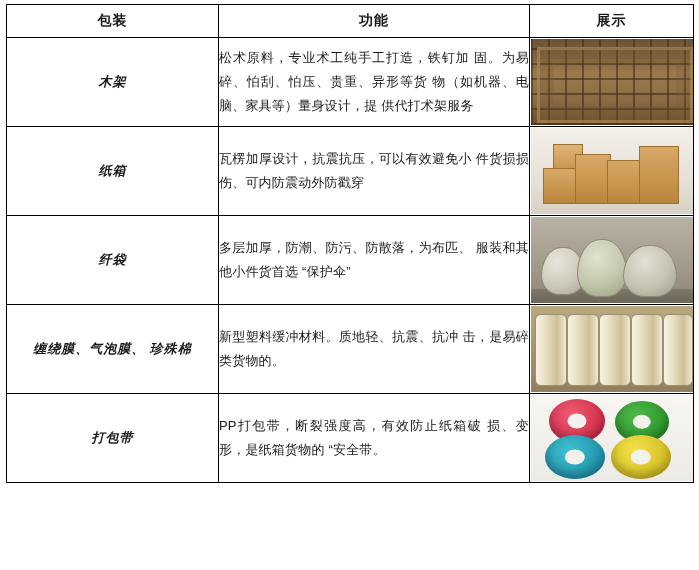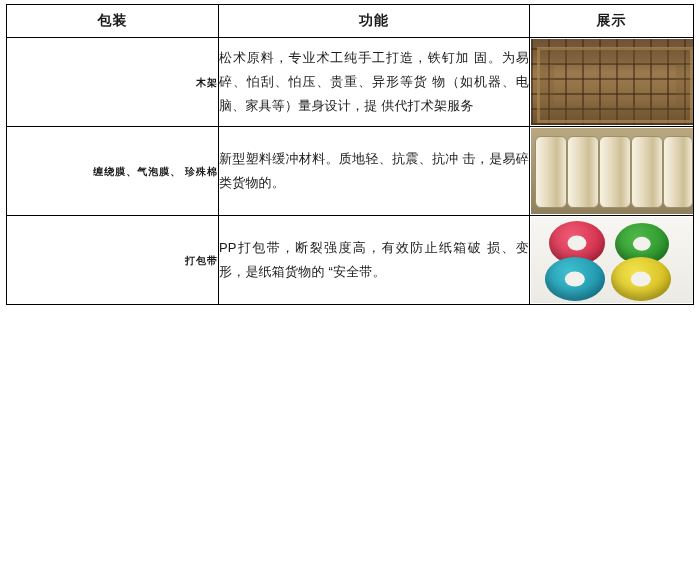--- a/index.html
+++ b/index.html
@@ -38,26 +38,27 @@
     padding: 0;
   }
   thead th {
     height: 32px;
     font-size: 14px;
     font-weight: bold;
     text-align: center;
     letter-spacing: 1px;
   }
   td.name-cell {
-    text-align: right;
-    font-size: 10px;
+    text-align: center;
+    font-size: 13px;
     font-weight: bold;
     letter-spacing: 1px;
     padding: 4px 6px;
     line-height: 1.5;
+    font-style: italic;
   }
   td.desc-cell {
     font-size: 13px;
     line-height: 1.85;
     padding: 8px 12px 8px 10px;
     text-align: justify;
     letter-spacing: 0.2px;
   }
   td.img-cell {
     padding: 0;
@@ -181,21 +182,46 @@
     <tbody>
 
       <tr>
         <td class="name-cell">木架</td>
         <td class="desc-cell">松术原料，专业术工纯手工打造，铁钉加 固。为易碎、怕刮、怕压、贵重、异形等货 物（如机器、电脑、家具等）量身设计，提 供代打术架服务</td>
         <td class="img-cell">
           <div class="photo ph-wood"></div>
         </td>
       </tr>
 
-
+      <tr>
+        <td class="name-cell">纸箱</td>
+        <td class="desc-cell">瓦楞加厚设计，抗震抗压，可以有效避免小 件货损损伤、可内防震动外防戳穿</td>
+        <td class="img-cell">
+          <div class="photo ph-carton">
+            <span class="bx b5"></span>
+            <span class="bx b1"></span>
+            <span class="bx b2"></span>
+            <span class="bx b3"></span>
+            <span class="bx b4"></span>
+          </div>
+        </td>
+      </tr>
+
+      <tr>
+        <td class="name-cell">纤袋</td>
+        <td class="desc-cell">多层加厚，防潮、防污、防散落，为布匹、 服装和其他小件货首选 “保护伞”</td>
+        <td class="img-cell">
+          <div class="photo ph-bags">
+            <span class="floor"></span>
+            <span class="bag g1"></span>
+            <span class="bag g2"></span>
+            <span class="bag g3"></span>
+          </div>
+        </td>
+      </tr>
 
       <tr>
         <td class="name-cell">缠绕膜、气泡膜、 珍殊棉</td>
         <td class="desc-cell">新型塑料缓冲材料。质地轻、抗震、抗冲 击，是易碎类货物的。</td>
         <td class="img-cell">
           <div class="photo ph-film">
             <span class="fr f1"></span>
             <span class="fr f2"></span>
             <span class="fr f3"></span>
             <span class="fr f4"></span>

